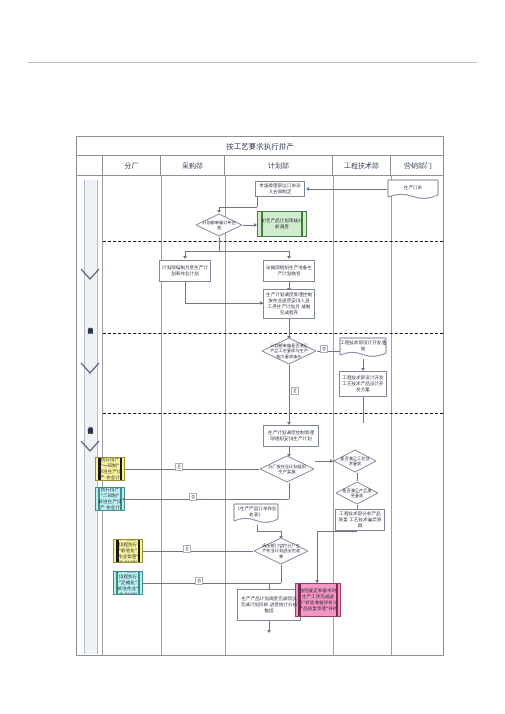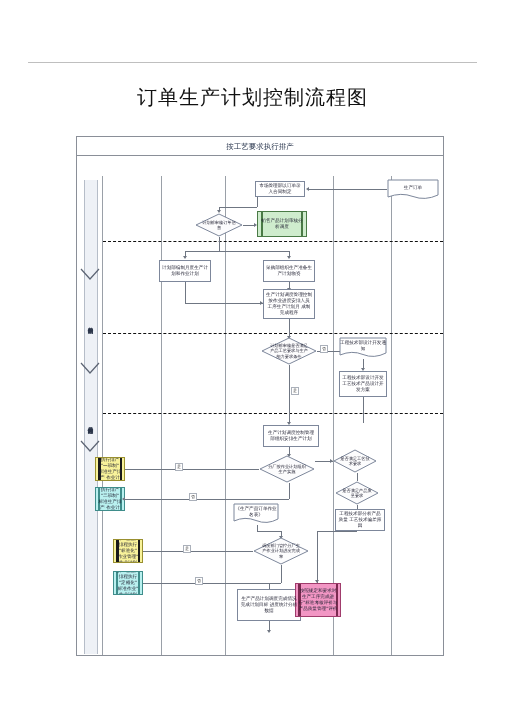--- a/index.html
+++ b/index.html
@@ -127,26 +127,33 @@
     border:1px solid #aab0ba;padding:0 1px;line-height:6px;
   }
 </style>
 </head>
 <body>
 
 <div id="page">
 
   <div class="top-rule"></div>
 
-  <div class="doc-title">订单生产计划控制流程图</div>
 
   <div class="chart-frame">
 
     <div class="band-title">按工艺要求执行排产</div>
 
+    <div class="header-row">
+      <div class="hcell" style="left:0;width:26px;"></div>
+      <div class="hcell" style="left:26px;width:58px;">分厂</div>
+      <div class="hcell" style="left:84px;width:64px;">采购部</div>
+      <div class="hcell" style="left:148px;width:108px;">计划部</div>
+      <div class="hcell" style="left:256px;width:58px;">工程技术部</div>
+      <div class="hcell last" style="left:314px;width:54px;">营销部门</div>
+    </div>
 
     <div class="lane-sep" style="left:84px;bottom:0;"></div>
     <div class="lane-sep" style="left:148px;bottom:0;"></div>
     <div class="lane-sep" style="left:256px;bottom:0;"></div>
     <div class="lane-sep" style="left:314px;bottom:0;"></div>
 
     <div class="phase-band">
       <div class="phase-bar" style="top:4px;height:474px;"></div>
 
       <div class="chev" style="top:92px;">

